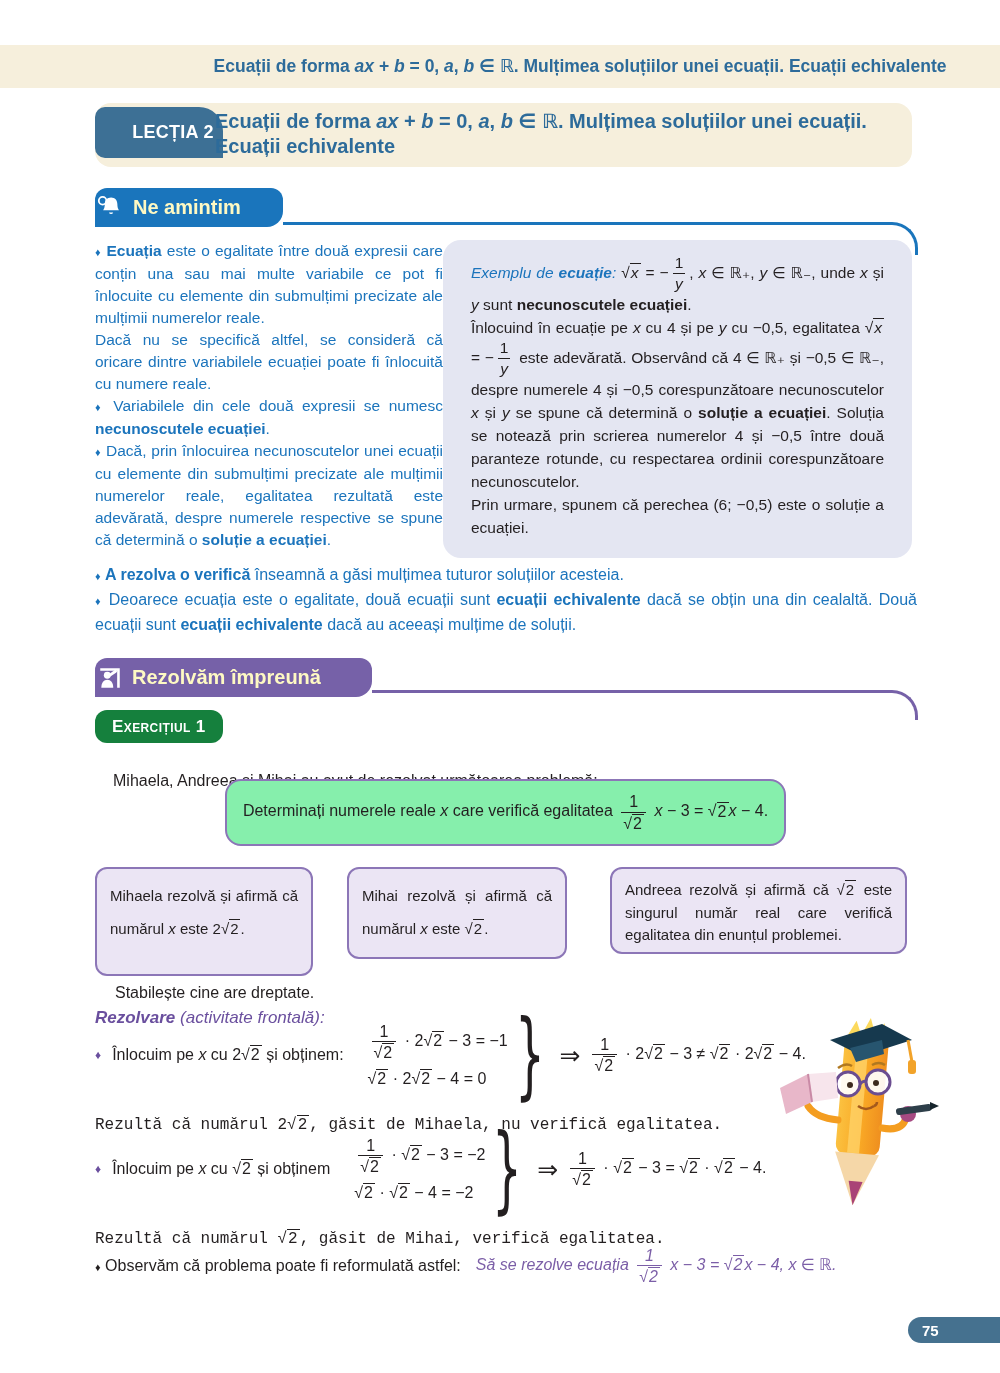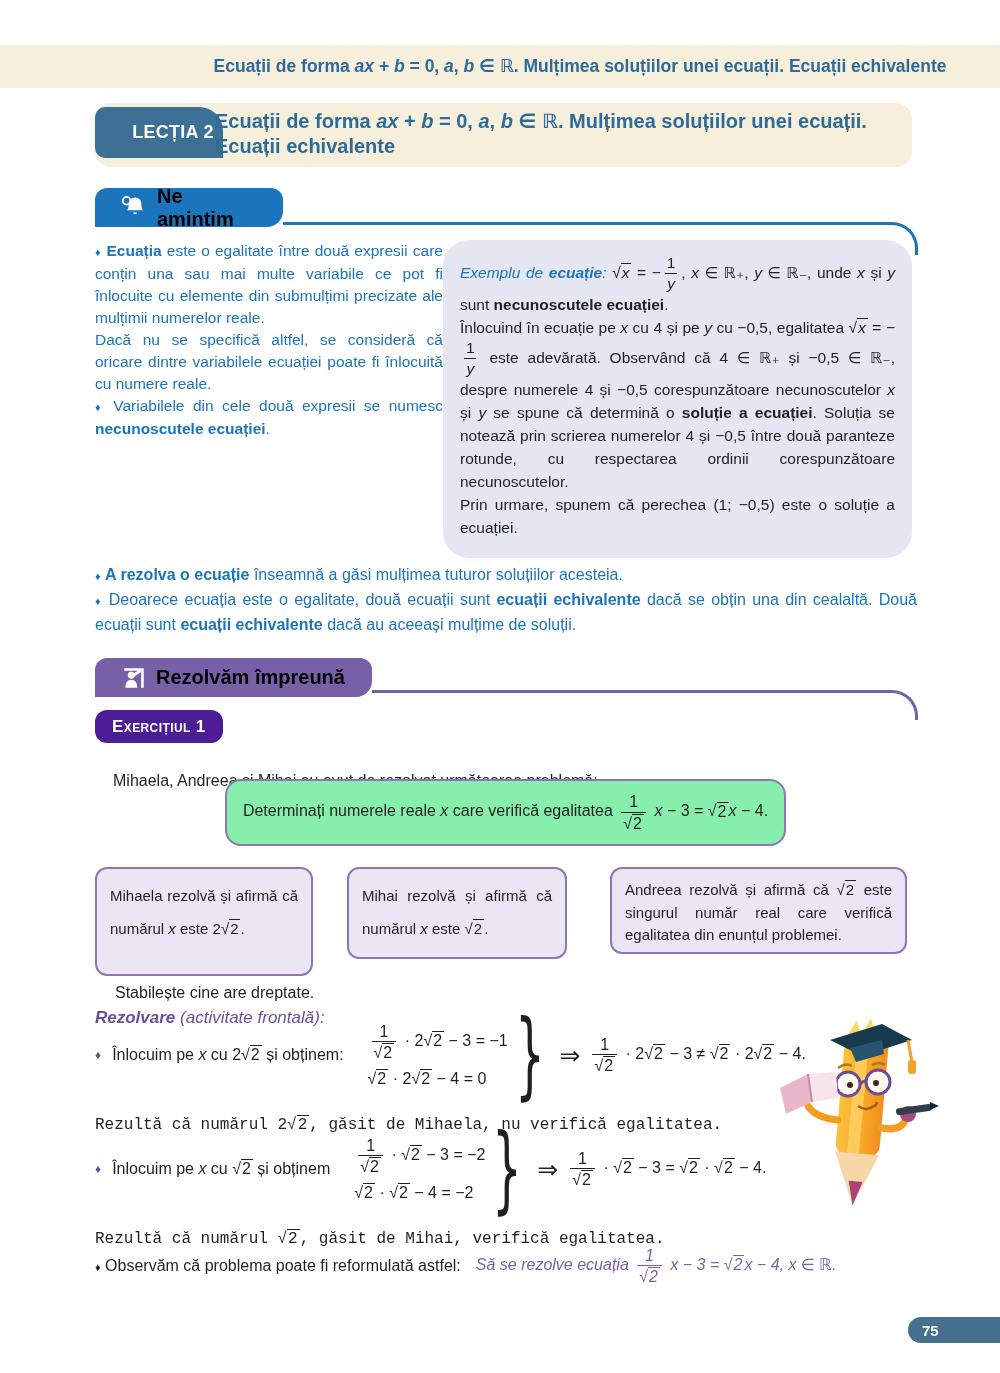--- a/index.html
+++ b/index.html
@@ -13,41 +13,41 @@
 
   
   .lessonbar{position:absolute;left:95px;top:103px;width:817px;height:64px;background:#f6efdc;border-radius:16px;}
   .lesson-badge{position:absolute;left:0;top:4px;width:100px;height:51px;background:#3d7095;color:#fff;
                 display:flex;align-items:center;justify-content:center;font-size:18px;font-weight:bold;
                 border-radius:10px 24px 0 10px;letter-spacing:.3px;padding-left:28px;}
   .lesson-title{position:absolute;left:120px;top:6px;width:700px;margin:0;font-size:20px;font-weight:bold;
                 color:#2d6b9a;line-height:25px;}
 
   
-  .sec-head{position:absolute;height:39px;display:flex;align-items:center;gap:9px;color:#000000;
-            font-size:20px;font-weight:bold;border-radius:12px 12px 16px 0;padding:0 26px;box-sizing:border-box;}
+  .sec-head{position:absolute;height:39px;display:flex;align-items:center;gap:9px;color:#fef9c3;
+            font-size:20px;font-weight:bold;border-radius:12px 12px 16px 0;padding:0 2px;box-sizing:border-box;}
   .sec-head.blue{left:95px;top:188px;width:188px;background:#1a75bc;}
   .sec-head.purple{left:95px;top:658px;width:277px;background:#7661a8;}
   .rule{position:absolute;border-top:3px solid;border-right:3px solid;border-top-right-radius:26px;}
   .rule.blue{left:283px;top:222px;width:632px;height:30px;border-color:#1a75bc;}
   .rule.purple{left:372px;top:690px;width:543px;height:27px;border-color:#7661a8;}
 
   
   .rem-cols{position:absolute;left:95px;top:240px;width:817px;display:flex;}
   .rem-left{width:348px;flex:none;color:#1b74bc;font-size:15.5px;line-height:22px;text-align:justify;}
   .rem-left p{margin:0;}
-  .example-box{flex:1;background:#e4e6f2;border-radius:26px;padding:14px 17px;box-sizing:border-box;
+  .example-box{flex:1;background:#e4e6f2;border-radius:18px;padding:14px 28px;box-sizing:border-box;
                font-size:15.5px;line-height:23px;text-align:justify;min-height:318px;}
   .example-box p{margin:0;}
   .lead{color:#1b74bc;font-style:italic;}
   .rem-bottom{position:absolute;left:95px;top:563px;width:822px;color:#1b74bc;font-size:16px;line-height:24px;}
   .rem-bottom p{margin:0;text-align:justify;}
 
   
-  .ex-badge{position:absolute;left:95px;top:710px;height:33px;padding:0 17px;background:#4c1d95;color:#fff;
+  .ex-badge{position:absolute;left:95px;top:710px;height:33px;padding:0 17px;background:#15803d;color:#fff;
             border-radius:12px;display:flex;align-items:center;font-variant:small-caps;
             font-size:17px;font-weight:bold;letter-spacing:.4px;}
   .intro{position:absolute;left:113px;top:756px;font-size:16px;}
   .problem-box{position:absolute;left:225px;top:779px;width:561px;height:67px;background:#86efac;
                border:2.5px solid #8c76b7;border-radius:16px;display:flex;align-items:center;justify-content:center;
                font-size:16px;box-sizing:border-box;padding:0 12px;}
   .claim{position:absolute;background:#ebe5f4;border:2.5px solid #8c76b7;border-radius:12px;
          padding:10px 13px;font-size:15px;text-align:justify;box-sizing:border-box;}
   .claim.c0{left:95px;top:867px;width:218px;height:109px;line-height:33px;}
   .claim.c1{left:347px;top:867px;width:220px;height:92px;line-height:33px;}
@@ -113,36 +113,37 @@
     </span>
     <span>Ne amintim</span>
   </div>
   <div class="rule blue"></div>
 
   <div class="rem-cols">
     <div class="rem-left">
       <p><span class="bul">♦</span> <b>Ecuația</b> este o egalitate între două expresii care conțin una sau mai multe variabile ce pot fi înlocuite cu elemente din submulțimi precizate ale mulțimii numerelor reale.</p>
       <p>Dacă nu se specifică altfel, se consideră că oricare dintre variabilele ecuației poate fi înlocuită cu numere reale.</p>
       <p><span class="bul">♦</span> Variabilele din cele două expresii se numesc <b>necunoscutele ecuației</b>.</p>
+      <p><span class="bul">♦</span> Dacă, prin înlocuirea necunoscutelor unei ecuații cu elemente din submulțimi precizate ale mulțimii numerelor reale, egalitatea rezultată este adevărată, despre numerele respective se spune că determină o <b>soluție a ecuației</b>.</p>
     </div>
     <div class="example-box">
       <p><span class="lead">Exemplu de <b>ecuație</b>:</span> <span class="sqrt">√<span class="rad"><i>x</i></span></span> = −<span class="frac">
             <span class="fnum">1</span>
             <span class="fden"><i>y</i></span>
           </span>, <i>x</i> ∈ ℝ₊, <i>y</i> ∈ ℝ₋, unde <i>x</i> și <i>y</i> sunt <b>necunoscutele ecuației</b>.</p>
       <p>Înlocuind în ecuație pe <i>x</i> cu 4 și pe <i>y</i> cu −0,5, egalitatea <span class="sqrt">√<span class="rad"><i>x</i></span></span> = −<span class="frac">
             <span class="fnum">1</span>
             <span class="fden"><i>y</i></span>
           </span> este adevărată. Observând că 4 ∈ ℝ₊ și −0,5 ∈ ℝ₋, despre numerele 4 și −0,5 corespunzătoare necunoscutelor <i>x</i> și <i>y</i> se spune că determină o <b>soluție a ecuației</b>. Soluția se notează prin scrierea numerelor 4 și −0,5 între două paranteze rotunde, cu respectarea ordinii corespunzătoare necunoscutelor.</p>
-      <p>Prin urmare, spunem că perechea (1; −0,5) este o soluție a ecuației.</p>
+      <p>Prin urmare, spunem că perechea (6; −0,5) este o soluție a ecuației.</p>
     </div>
   </div>
 
   <div class="rem-bottom">
-    <p><span class="bul">♦</span> <b>A rezolva o ecuație</b> înseamnă a găsi mulțimea tuturor soluțiilor acesteia.</p>
+    <p><span class="bul">♦</span> <b>A rezolva o verifică</b> înseamnă a găsi mulțimea tuturor soluțiilor acesteia.</p>
     <p><span class="bul">♦</span> Deoarece ecuația este o egalitate, două ecuații sunt <b>ecuații echivalente</b> dacă se obțin una din cealaltă. Două ecuații sunt <b>ecuații echivalente</b> dacă au aceeași mulțime de soluții.</p>
   </div>
 
   <div class="sec-head purple">
     <span style="display:inline-flex;">
       <svg width="26" height="26" viewBox="0 0 24 24" aria-hidden="true">
         <path d="M3 3h18v18h-2.4V5.4H3z" fill="#fff"></path>
         <circle cx="9.5" cy="9.5" r="3.2" fill="#fff"></circle>
         <path d="M4 21c0-4.6 2.3-7.3 5.5-7.3S15 16.4 15 21z" fill="#fff"></path>
         <rect x="10.5" y="6.2" width="8.5" height="2.6" rx="1.3" transform="rotate(-35 14.7 7.5)" fill="#fff"></rect>

